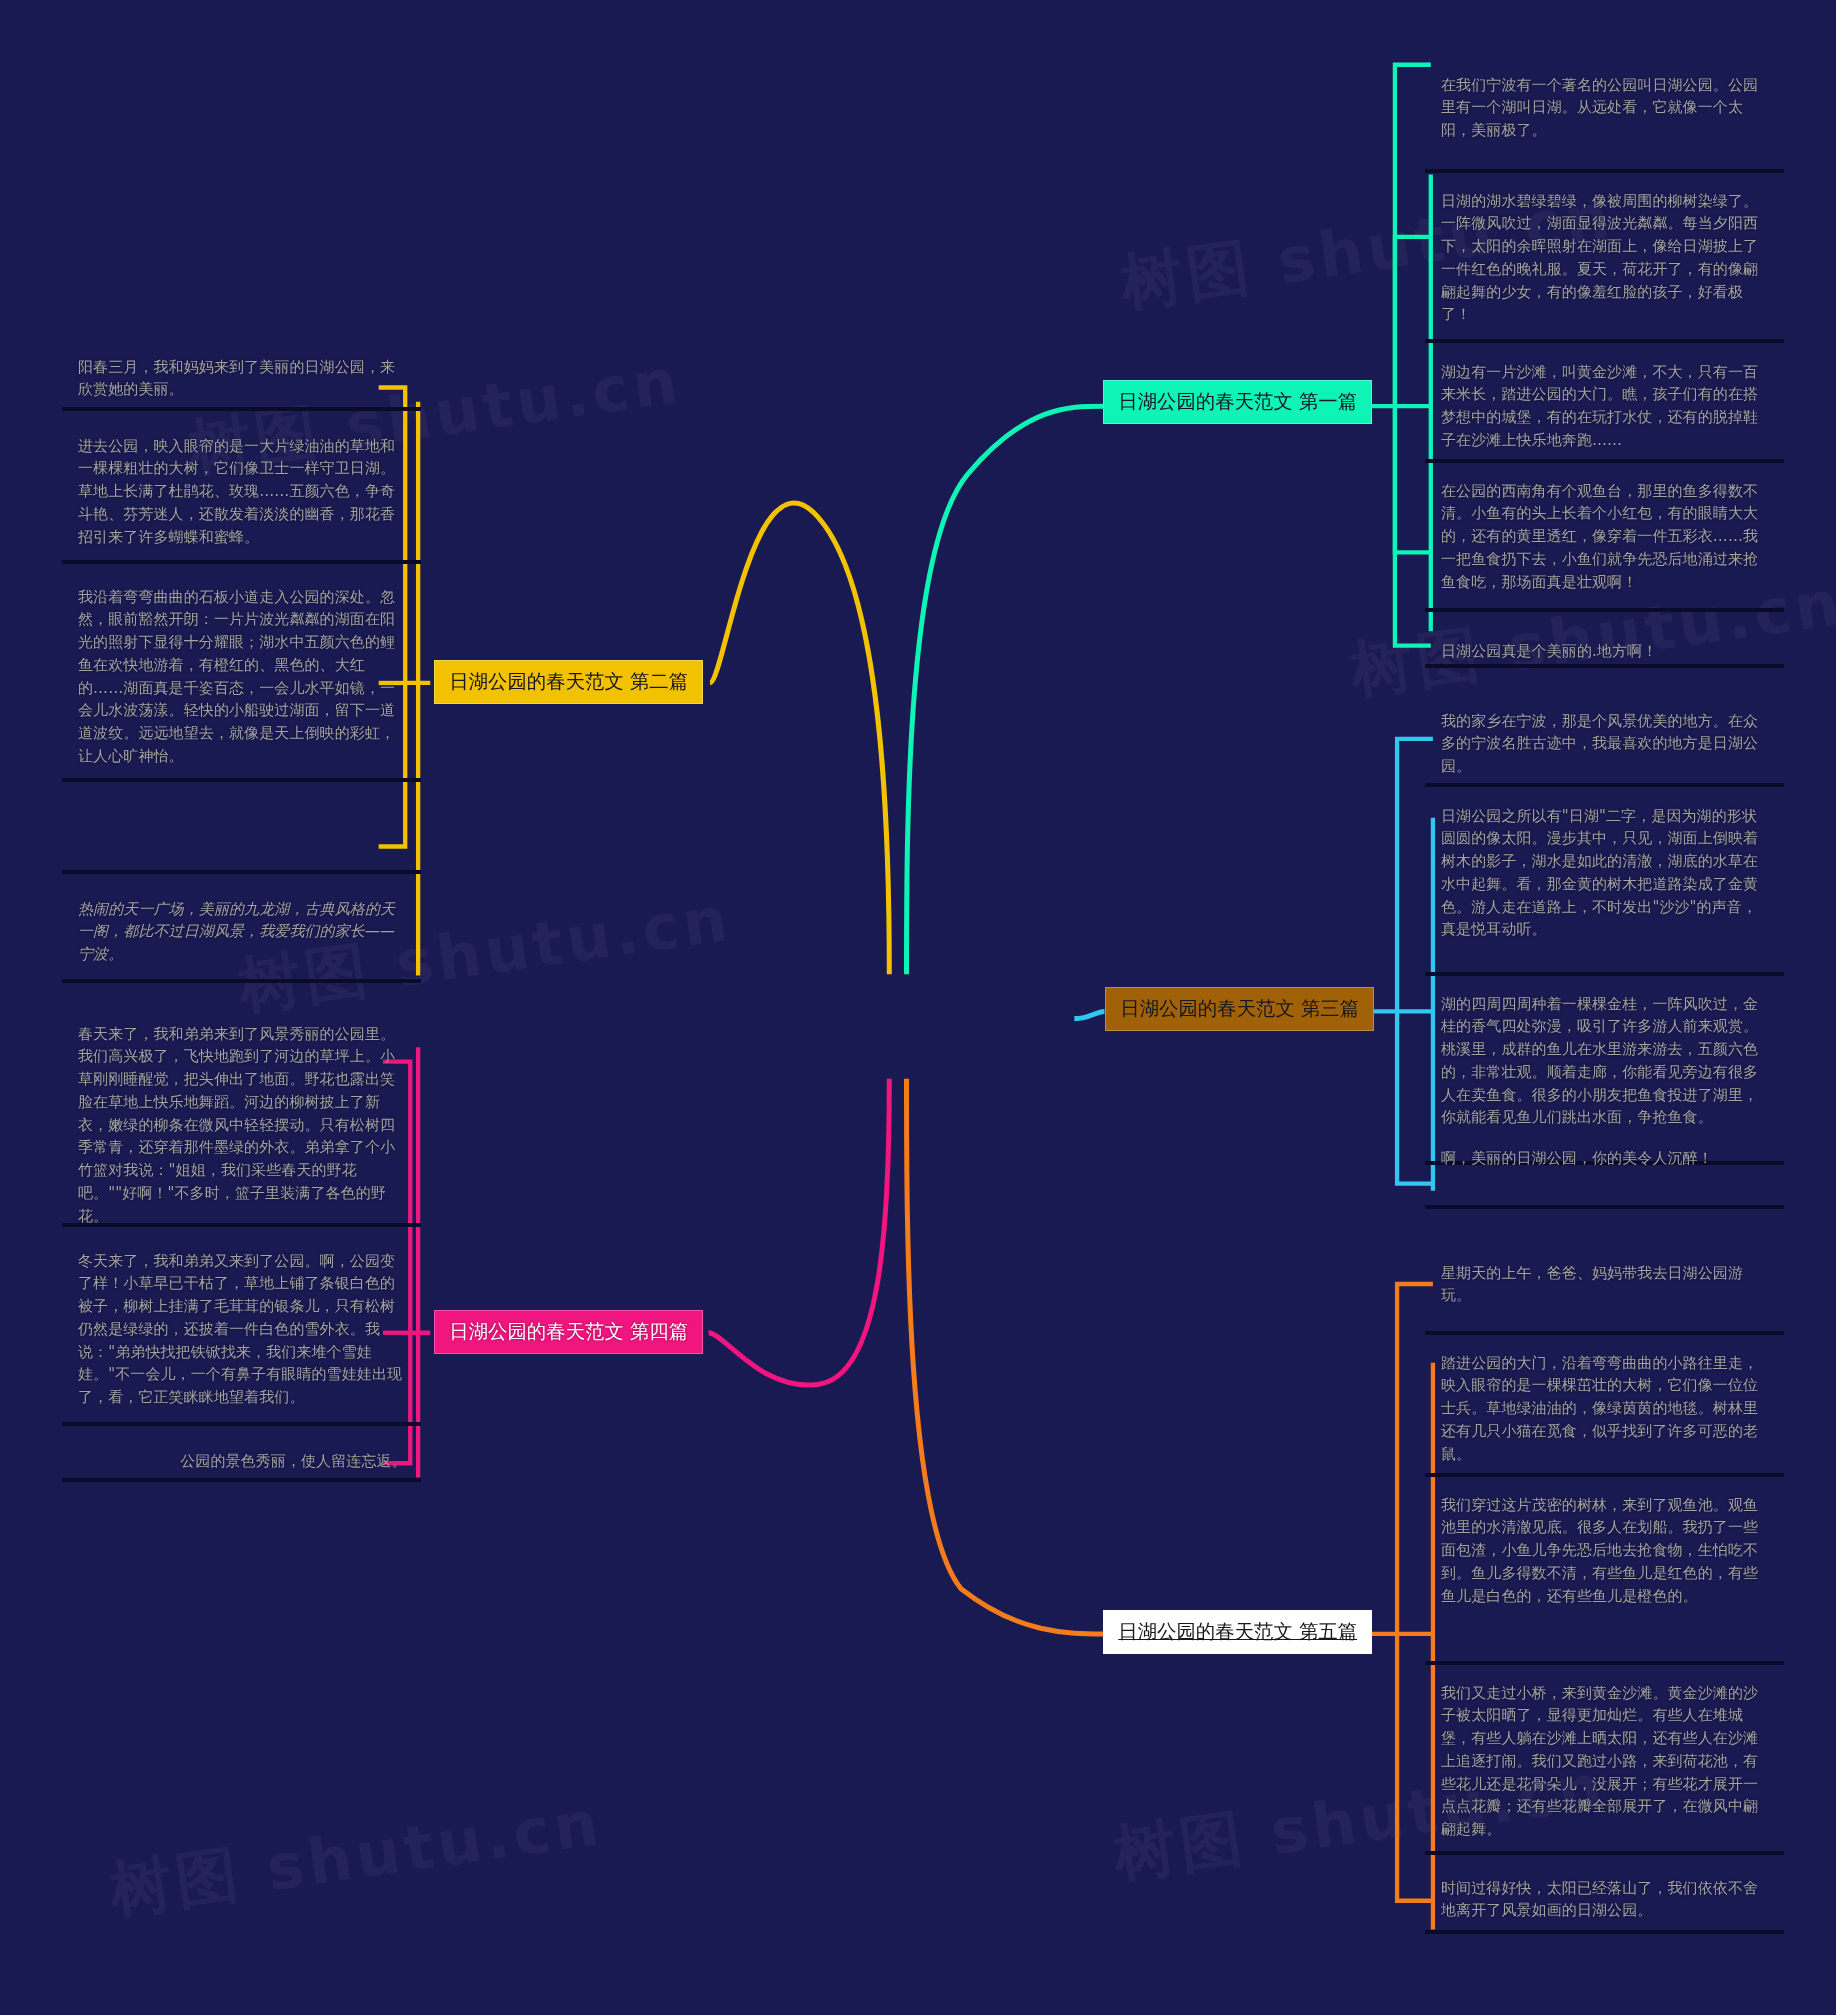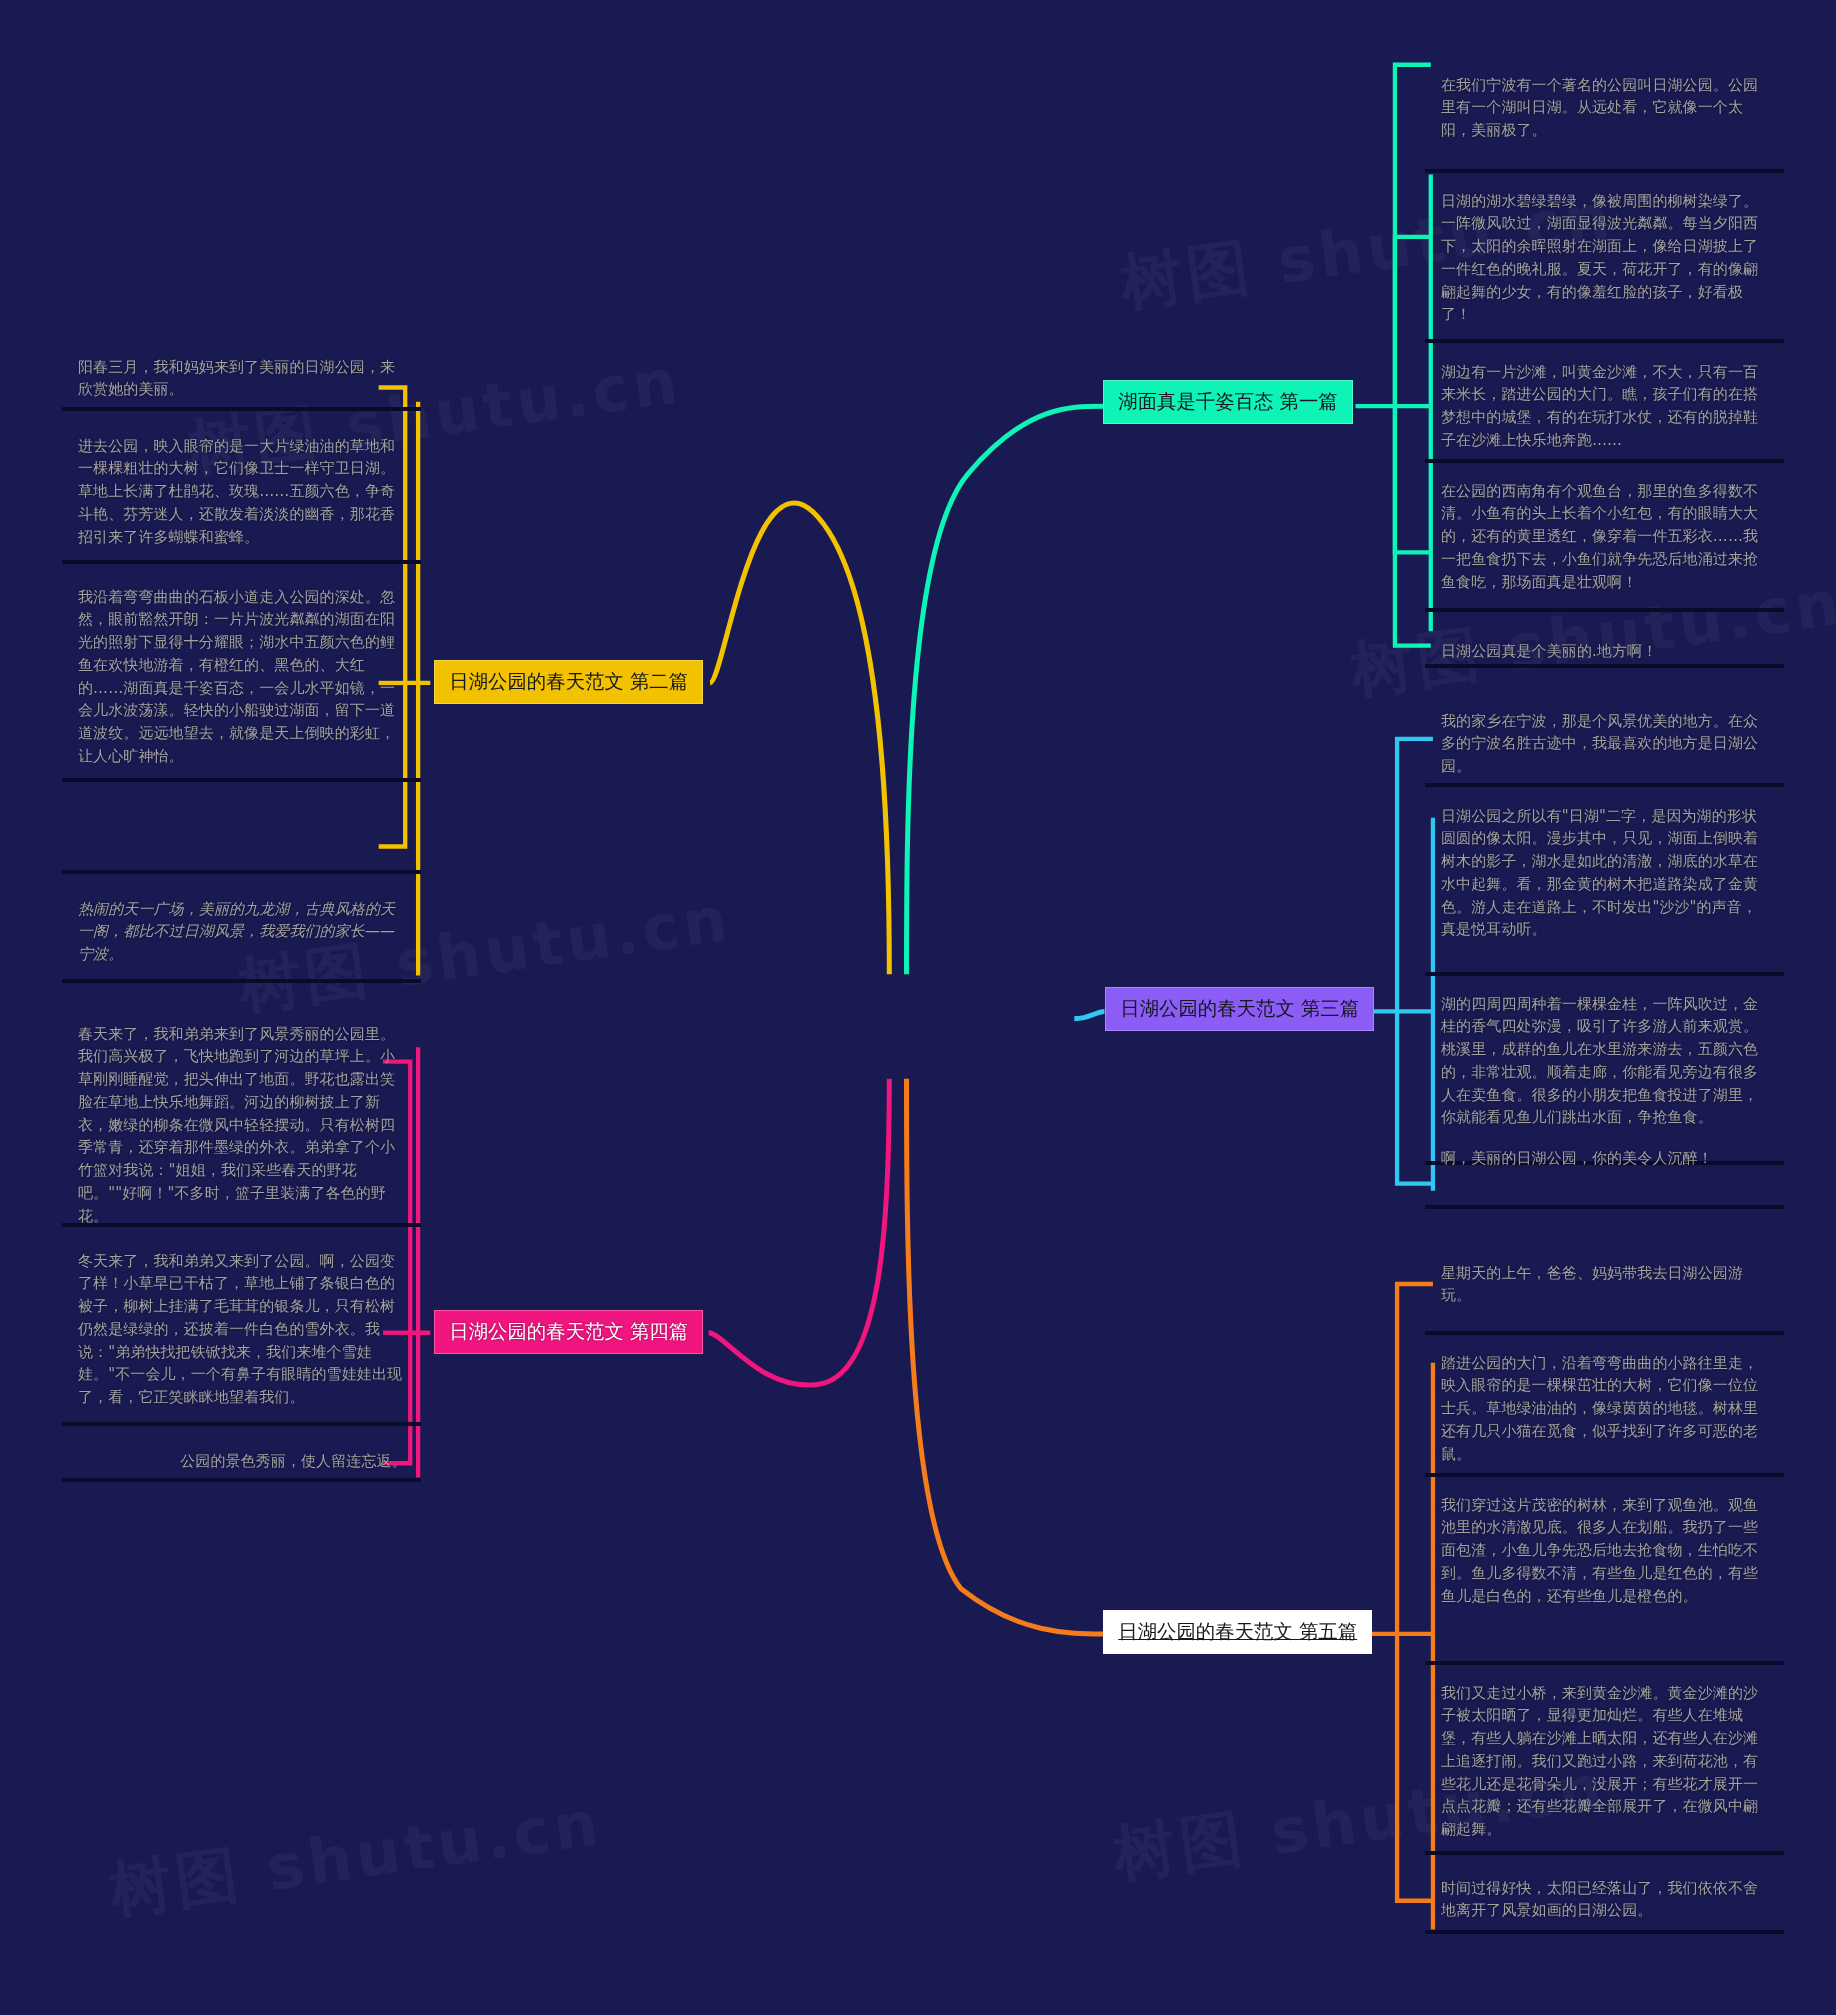--- a/index.html
+++ b/index.html
@@ -131,28 +131,28 @@
     <path d="M583 560 L583 1360" stroke="#f2c200" stroke-width="6" fill="none"></path>
 
     <path d="M600 1858 L572 1858 L572 1480 L534 1480" fill="none" stroke="#f0157f" stroke-width="6"></path>
     <path d="M572 1858 L534 1858" fill="none" stroke="#f0157f" stroke-width="6"></path>
     <path d="M572 1858 L572 2040 L534 2040" fill="none" stroke="#f0157f" stroke-width="6"></path>
     <path d="M583 1460 L583 2060" stroke="#f0157f" stroke-width="6" fill="none"></path>
   </svg>
 
 
   <div class="branch-chip dark-txt" style="left:1103px; top:380px; background:#0ef3b6;">
-    <span>湖面真是千姿百态 第一篇</span>
+    <span>日湖公园的春天范文 第一篇</span>
   </div>
 
   <div class="branch-chip dark-txt" style="left:434px; top:660px; background:#f2c200;">
     <span>日湖公园的春天范文 第二篇</span>
   </div>
 
-  <div class="branch-chip dark-txt" style="left:1105px; top:987px; background:#8b5cf6;">
+  <div class="branch-chip dark-txt" style="left:1105px; top:987px; background:#a16207;">
     <span>日湖公园的春天范文 第三篇</span>
   </div>
 
   <div class="branch-chip light-txt" style="left:434px; top:1310px; background:#f0157f;">
     <span>日湖公园的春天范文 第四篇</span>
   </div>
 
   <div class="branch-chip dark-txt" style="left:1103px; top:1610px; background:#ffffff;text-decoration:underline;">
     <span>日湖公园的春天范文 第五篇</span>
   </div>

